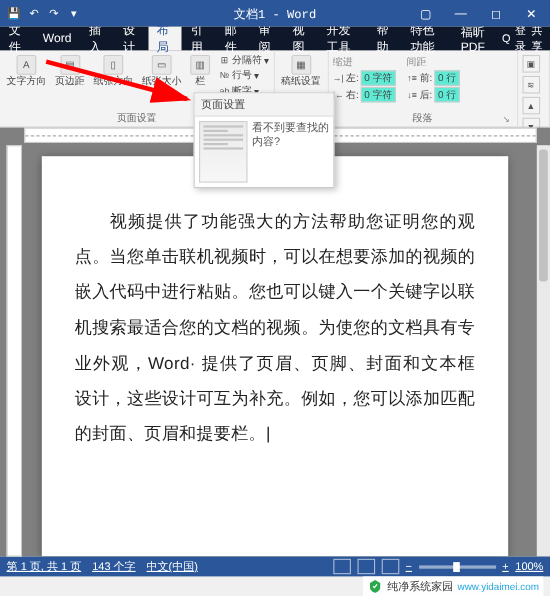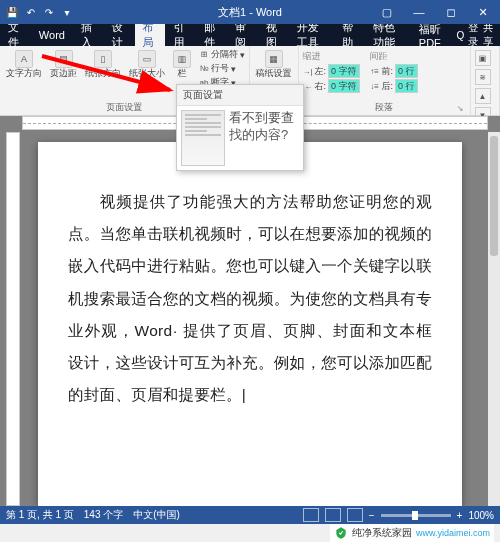--- a/index.html
+++ b/index.html
@@ -1,21 +1,21 @@
 <!DOCTYPE html>
 <html><head>
 <meta charset="utf-8">
 <style>
   * { margin: 0; padding: 0; box-sizing: border-box; font-family: "Microsoft YaHei", Arial, sans-serif; }
   body { width: 500px; height: 542px; background: #f0f0f0; overflow: hidden; position: relative; }
 
   .titlebar { background: #2b579a; color: #fff; height: 24px; display: flex; align-items: center; font-size: 11px; position: relative; }
   .titlebar .left-ctrls { display: flex; gap: 4px; padding-left: 6px; align-items: center; }
   .titlebar .left-ctrls span { width: 14px; height: 14px; display: flex; align-items: center; justify-content: center; color: #fff; font-size: 10px; }
-  .titlebar .title { position: absolute; left: 50%; transform: translateX(-50%); }
+  .titlebar .title { position: absolute; left: 50%; transform: translateX(-50%); font-family: Liberation Mono, monospace; }
   .titlebar .right-ctrls { margin-left: auto; display: flex; align-items: center; gap: 2px; padding-right: 2px; }
   .titlebar .right-ctrls span { width: 30px; height: 24px; display: flex; align-items: center; justify-content: center; font-size: 11px; }
   .titlebar .right-ctrls .close { background: transparent; }
 
   .menubar { background: #0f172a; color: #fff; height: 22px; display: flex; align-items: center; font-size: 11px; }
   .menubar .file { padding: 0 8px; height: 100%; display: flex; align-items: center; }
   .menubar .tab { padding: 0 8px; height: 100%; display: flex; align-items: center; cursor: pointer; }
   .menubar .tab.active { background: #f3f3f3; color: #2b579a; }
   .menubar .right { margin-left: auto; display: flex; gap: 4px; padding-right: 6px; align-items: center; }
   .menubar .right span { font-size: 10px; }
@@ -34,32 +34,32 @@
   .spin { display:inline-flex; align-items:center; border:1px solid #ccc; background:#5eead4; font-size:9px; padding:0 2px; height:14px; }
 
   .arrow-anno { position: absolute; left: 38px; top: 50px; z-index: 50; pointer-events: none; }
 
   .popup { position: absolute; left: 176px; top: 84px; width: 128px; background: #fff; border: 1px solid #c9c9c9; box-shadow: 2px 2px 6px rgba(0,0,0,.25); font-size: 10px; z-index: 40; }
   .popup-header { background: #f3f3f3; padding: 3px 6px; border-bottom: 1px solid #e0e0e0; color:#444;}
   .popup-body { display: flex; padding: 4px; gap: 4px; }
   .popup-thumb { width: 44px; height: 56px; background: linear-gradient(#eaeaea,#f7f7f7); border: 1px solid #ccc; display:flex; flex-direction:column; padding:3px; gap:2px;}
   .popup-thumb .ln { height:2px; background:#c5c5c5; }
   .popup-thumb .ln.short { width:60%; }
-  .popup-text { flex: 1; font-size: 13px; color: #555; line-height: 1.3; }
+  .popup-text { flex: 1; font-size: 10px; color: #555; line-height: 1.3; }
   .popup-text .q { margin-bottom: 4px; }
 
   .doc-area { position: absolute; top: 116px; left: 0; right: 0; bottom: 36px; background: #808080; display: flex; justify-content: center; overflow: hidden; }
   .ruler { position: absolute; top: 116px; left: 22px; right: 12px; height: 14px; background: #fff; border: 1px solid #c9c9c9; z-index: 5; }
   .ruler::before { content:''; position:absolute; left:0; right:0; top:6px; border-top:1px dashed #aaa; }
   .vruler { position: absolute; top: 132px; bottom: 36px; left: 6px; width: 14px; background:#fff; border:1px solid #c9c9c9; z-index:5;}
   .page { width: 424px; margin-top: 26px; background: #fff; box-shadow: 0 2px 8px rgba(0,0,0,.4); padding: 44px 30px 150px 30px; }
   .page p { font-size: 15.5px; color: #222; line-height: 2.08; text-align: justify; letter-spacing: 0.3px; }
   .page p .indent { display:inline-block; width:2em; }
 
-  .statusbar { position: absolute; bottom: 18px; left: 0; right: 0; height: 18px; background: #2b579a; color: #fff; font-size: 10px; display: flex; align-items: center; padding: 0 6px; gap: 10px; }
+  .statusbar { position: absolute; bottom: 18px; left: 0; right: 0; height: 18px; background: #2b579a; color: #fff; font-size: 10px; display: flex; align-items: center; padding: 0 6px; gap: 10px; text-decoration: underline; }
   .statusbar .right { margin-left: auto; display: flex; align-items: center; gap: 6px; }
   .statusbar .view-btn { width: 16px; height: 14px; border:1px solid rgba(255,255,255,.6); display:inline-block;}
   .zoom-track { width: 70px; height: 3px; background: rgba(255,255,255,.5); position: relative; }
   .zoom-track::after { content:''; position:absolute; left:45%; top:-3px; width:6px; height:9px; background:#fff; }
 
   .watermark { position: absolute; right: 6px; bottom: 0; height: 18px; display: flex; align-items: center; gap: 4px; font-size: 10px; color: #333; background: rgba(255,255,255,.9); padding: 0 4px; z-index: 100; }
   .wm-ico { width: 14px; height: 14px; }
   .wm-ico svg { width:14px; height:14px; }
   .wm-url { color:#25a6e0; font-size:9px; }
 

